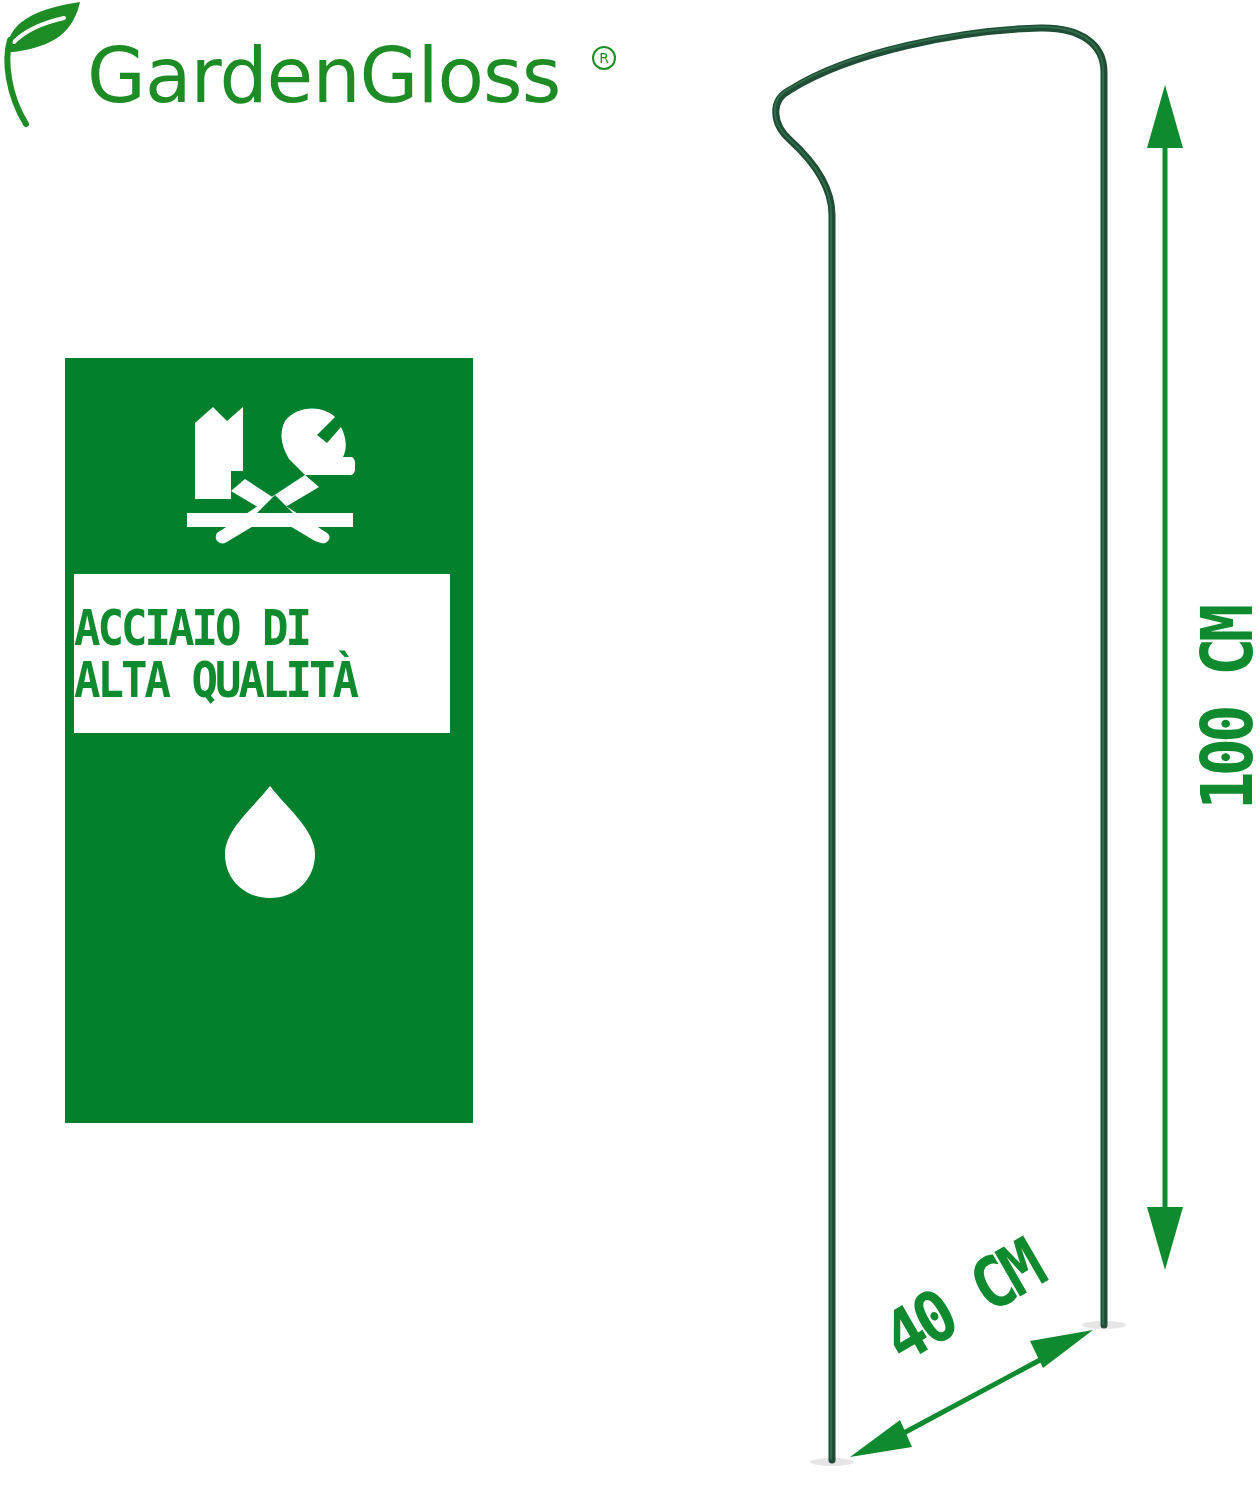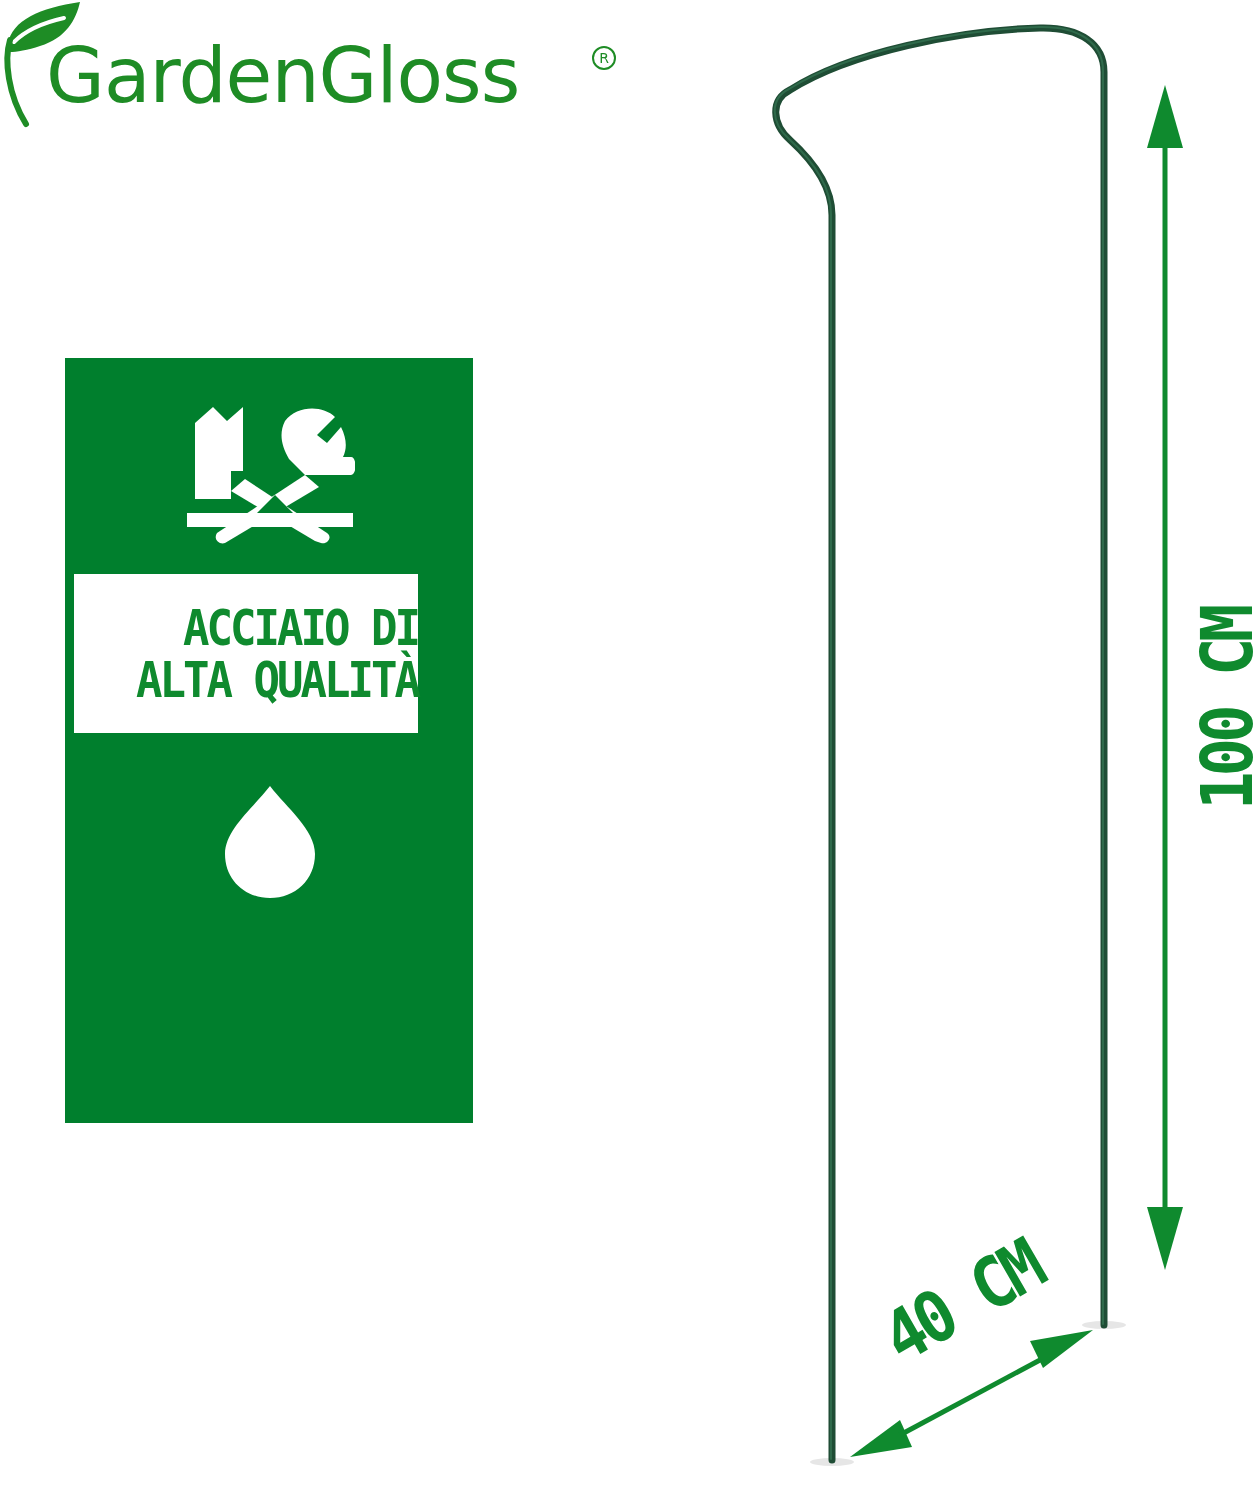--- a/index.html
+++ b/index.html
@@ -41,25 +41,25 @@
       font-family: "DejaVu Sans", sans-serif;
       box-sizing: content-box;
     }
 
     
     .panel {
       left: 65px; top: 358px; width: 408px; height: 765px;
     }
     .feature-box {
       position: absolute;
-      left: 9px; width: 344px; height: 159px;
+      left: 9px; width: 376px; height: 159px;
       background: #ffffff;
       display: flex;
       flex-direction: column;
-      align-items: flex-end;
+      align-items: flex-start;
       justify-content: center;
     }
     .feature-line {
       font-family: "DejaVu Sans Mono", monospace;
       font-weight: bold;
       font-size: 44px;
       line-height: 52px;
       letter-spacing: -3px;
       transform: scaleY(1.12);
       white-space: nowrap;
@@ -98,21 +98,21 @@
 
 <div class="abs logo">
   <svg class="abs logo-leaf" width="100" height="130" viewBox="0 0 100 130">
 
     <path d="M8 44 C 12 20, 40 8, 80 2 C 76 20, 66 38, 40 46 C 28 50, 16 52, 10 52 Z" fill="#1E8C25"></path>
 
     <path d="M14 42 C 28 28, 46 22, 64 18" stroke="#ffffff" stroke-width="4" fill="none" stroke-linecap="round"></path>
 
     <path d="M10 40 C 4 60, 8 95, 26 124" stroke="#1E8C25" stroke-width="6" fill="none" stroke-linecap="round"></path>
   </svg>
-  <div class="abs logo-text" style="color:#1E8C25;">GardenGloss</div>
+  <div class="abs logo-text" style="color:#1E8C25;margin-left:41px;">GardenGloss</div>
   <div class="abs logo-reg" style="color:#1E8C25; border-color:#1E8C25;">R</div>
 </div>
 
 <div class="abs panel" style="background:#007F2D;">
 
   <svg class="abs" style="left:120px; top:45px;" width="170" height="142" viewBox="0 0 170 142">
     <g fill="#ffffff">
 
       <path d="M10 20 L28 4 L42 18 L58 4 L58 68 L46 68 L46 96 L10 96 Z"></path>
 

